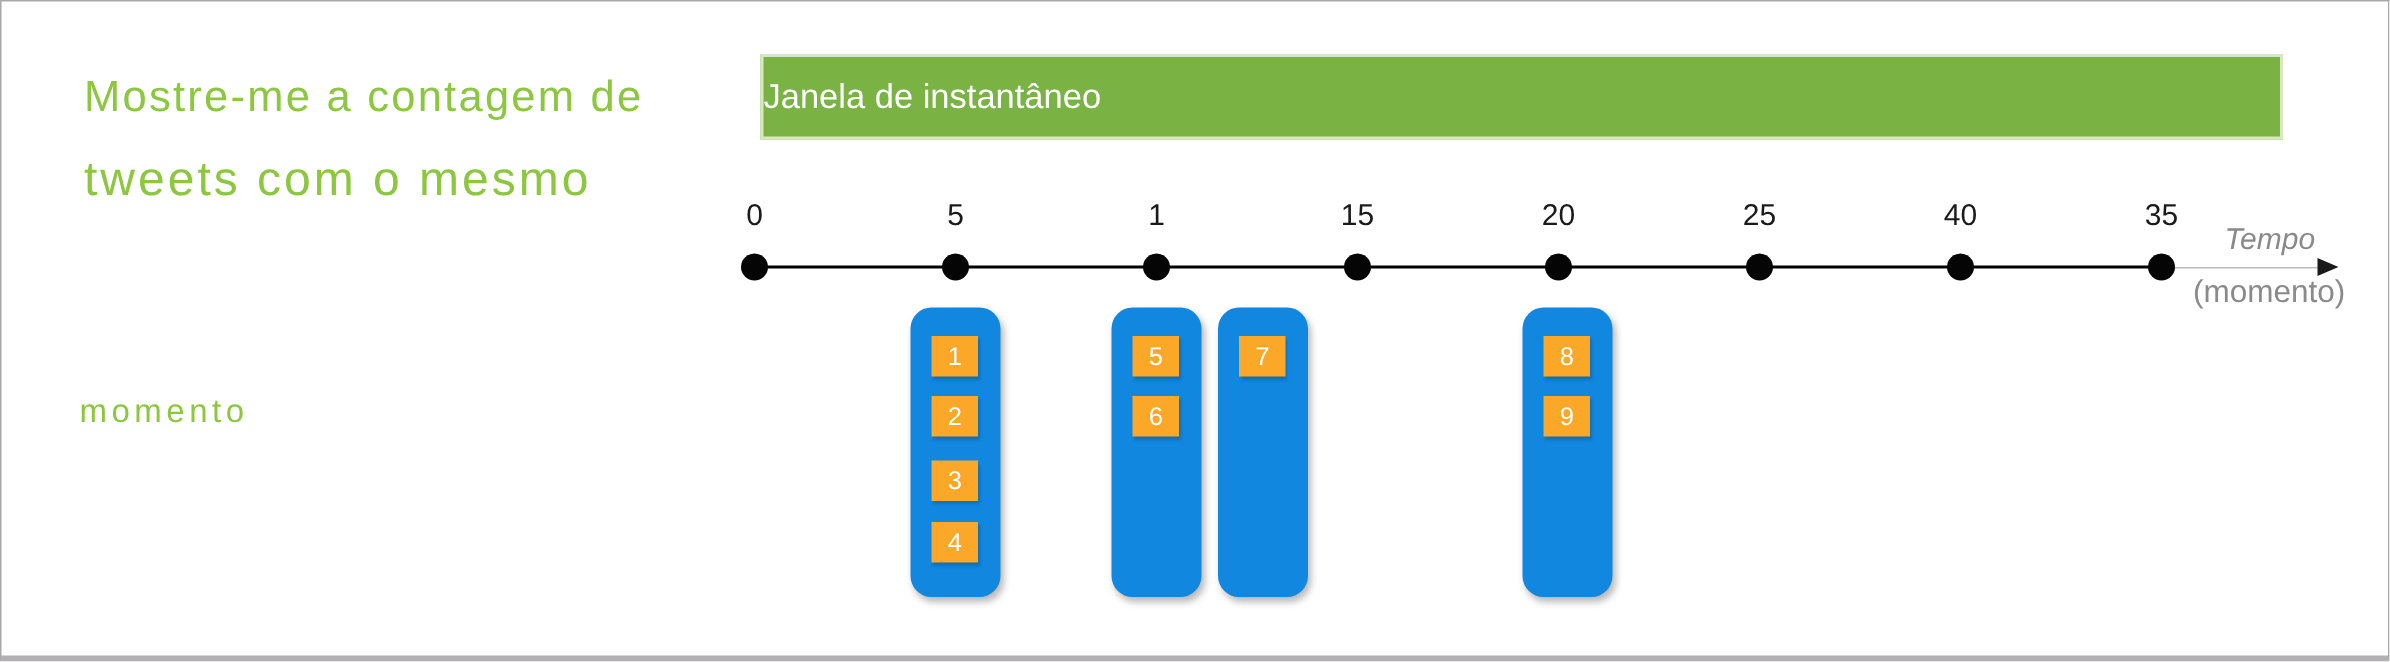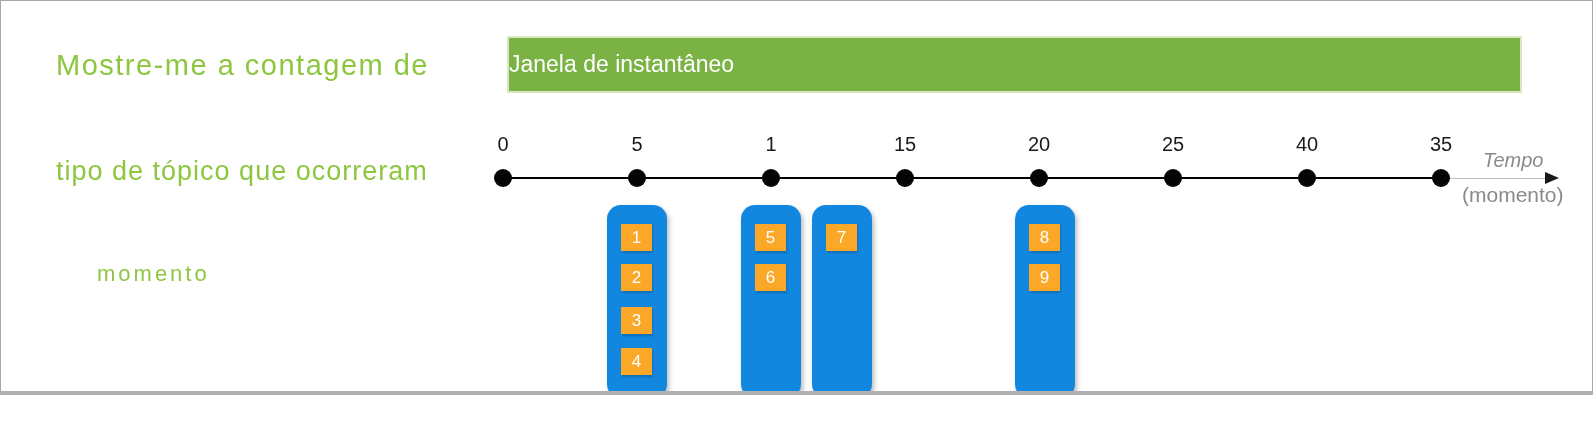--- a/index.html
+++ b/index.html
@@ -1,30 +1,30 @@
 <!DOCTYPE html>
 <html style="--green-banner: #7ab243; --green-text: #8dc63f; --blue-bar: #1287df; --orange-tweet: #fba829; --gray-label: #8a8a8a;"><head>
 <meta charset="utf-8">
 <style>
   html, body { margin:0; padding:0; background:#fff; }
   .screen {
-    position:relative; width:1593px; height:395px; box-sizing:border-box;
+    position:relative; width:1593px; height:441px; box-sizing:border-box;
     background:#ffffff;
     border:1px solid #a8a8a8; border-bottom:4px solid #b2b0b2;
     font-family:"Liberation Sans", sans-serif;
     overflow:hidden;
   }
 
   
   .prompt-line { position:absolute; color:var(--green-text,#8dc63f); white-space:nowrap; }
   .pl0 { left:55px; top:48px;  font-size:29px; letter-spacing:1.5px; }
   .pl1 { left:55px; top:100px; font-size:32px; letter-spacing:2px; }
   .pl2 { left:55px; top:155px; font-size:27px; letter-spacing:1px; }
   .pl3 { left:53px; top:207px; font-size:25px; letter-spacing:2px; }
-  .pl4 { left:52px; top:260px; font-size:22px; letter-spacing:3px;margin-left:44px; }
+  .pl4 { left:52px; top:260px; font-size:22px; letter-spacing:3px; }
 
   
   .banner {
     position:absolute; left:506px; top:35px; width:1015px; height:57px;
     background:var(--green-banner,#7ab243);
     border:2px solid #d8e8c3; box-sizing:border-box;
     display:flex; align-items:center; justify-content:flex-start;
   }
   .banner-label { color:#ffffff; font-size:23px; }
 
@@ -68,21 +68,21 @@
   .dx4{left:1029px}.dx5{left:1163px}.dx6{left:1297px}.dx7{left:1431px}
   .tx0{left:472px}.tx1{left:606px}.tx2{left:740px}.tx3{left:874px}
   .tx4{left:1008px}.tx5{left:1142px}.tx6{left:1276px}.tx7{left:1410px}
 </style>
 </head>
 <body>
 
 <div class="screen">
 
   <div class="prompt-line pl0">Mostre-me a contagem de</div>
-  <div class="prompt-line pl2">tipo de tópico que ocorreram</div>
+  <div class="prompt-line pl1">tweets com o mesmo</div>
   <div class="prompt-line pl4">momento</div>
 
   <div class="banner">
     <span class="banner-label">Janela de instantâneo</span>
   </div>
 
   <div class="axis-main"></div>
   <div class="axis-ext"></div>
   <div class="axis-arrow"></div>
 

